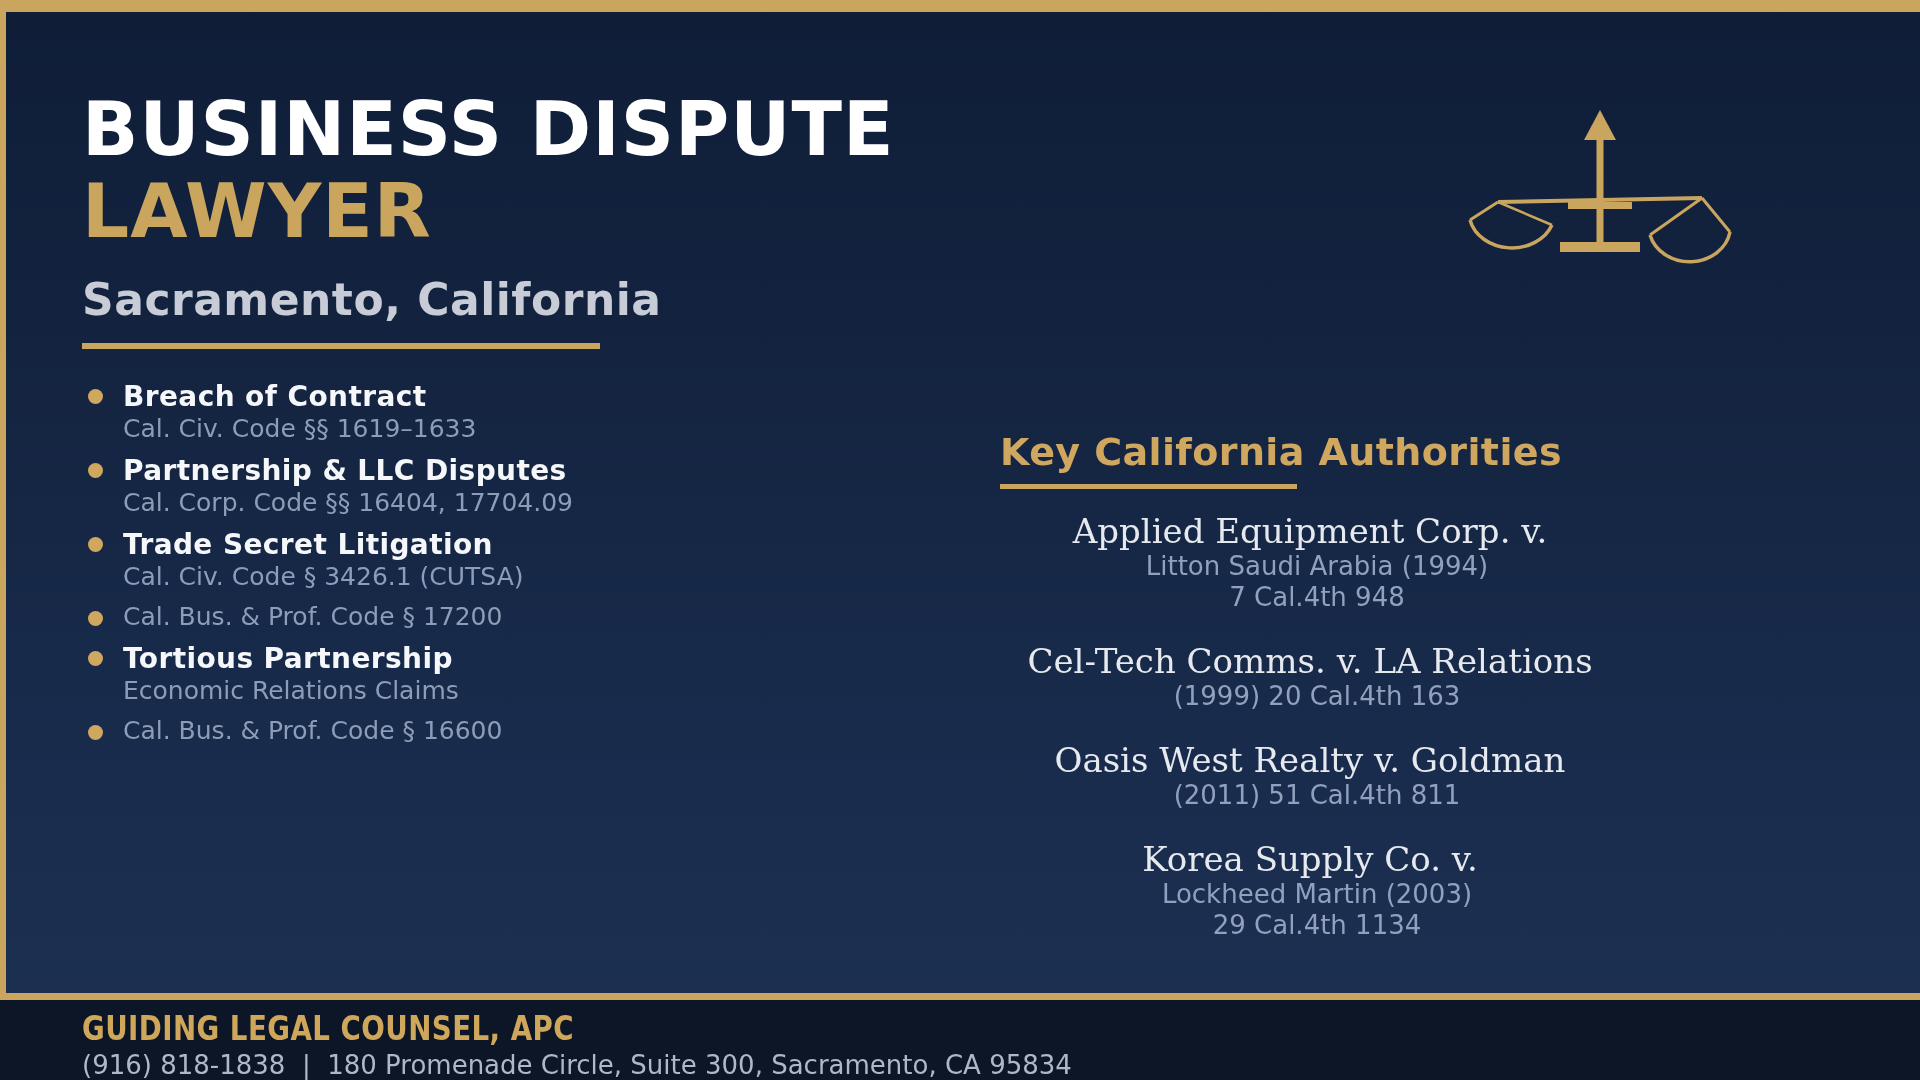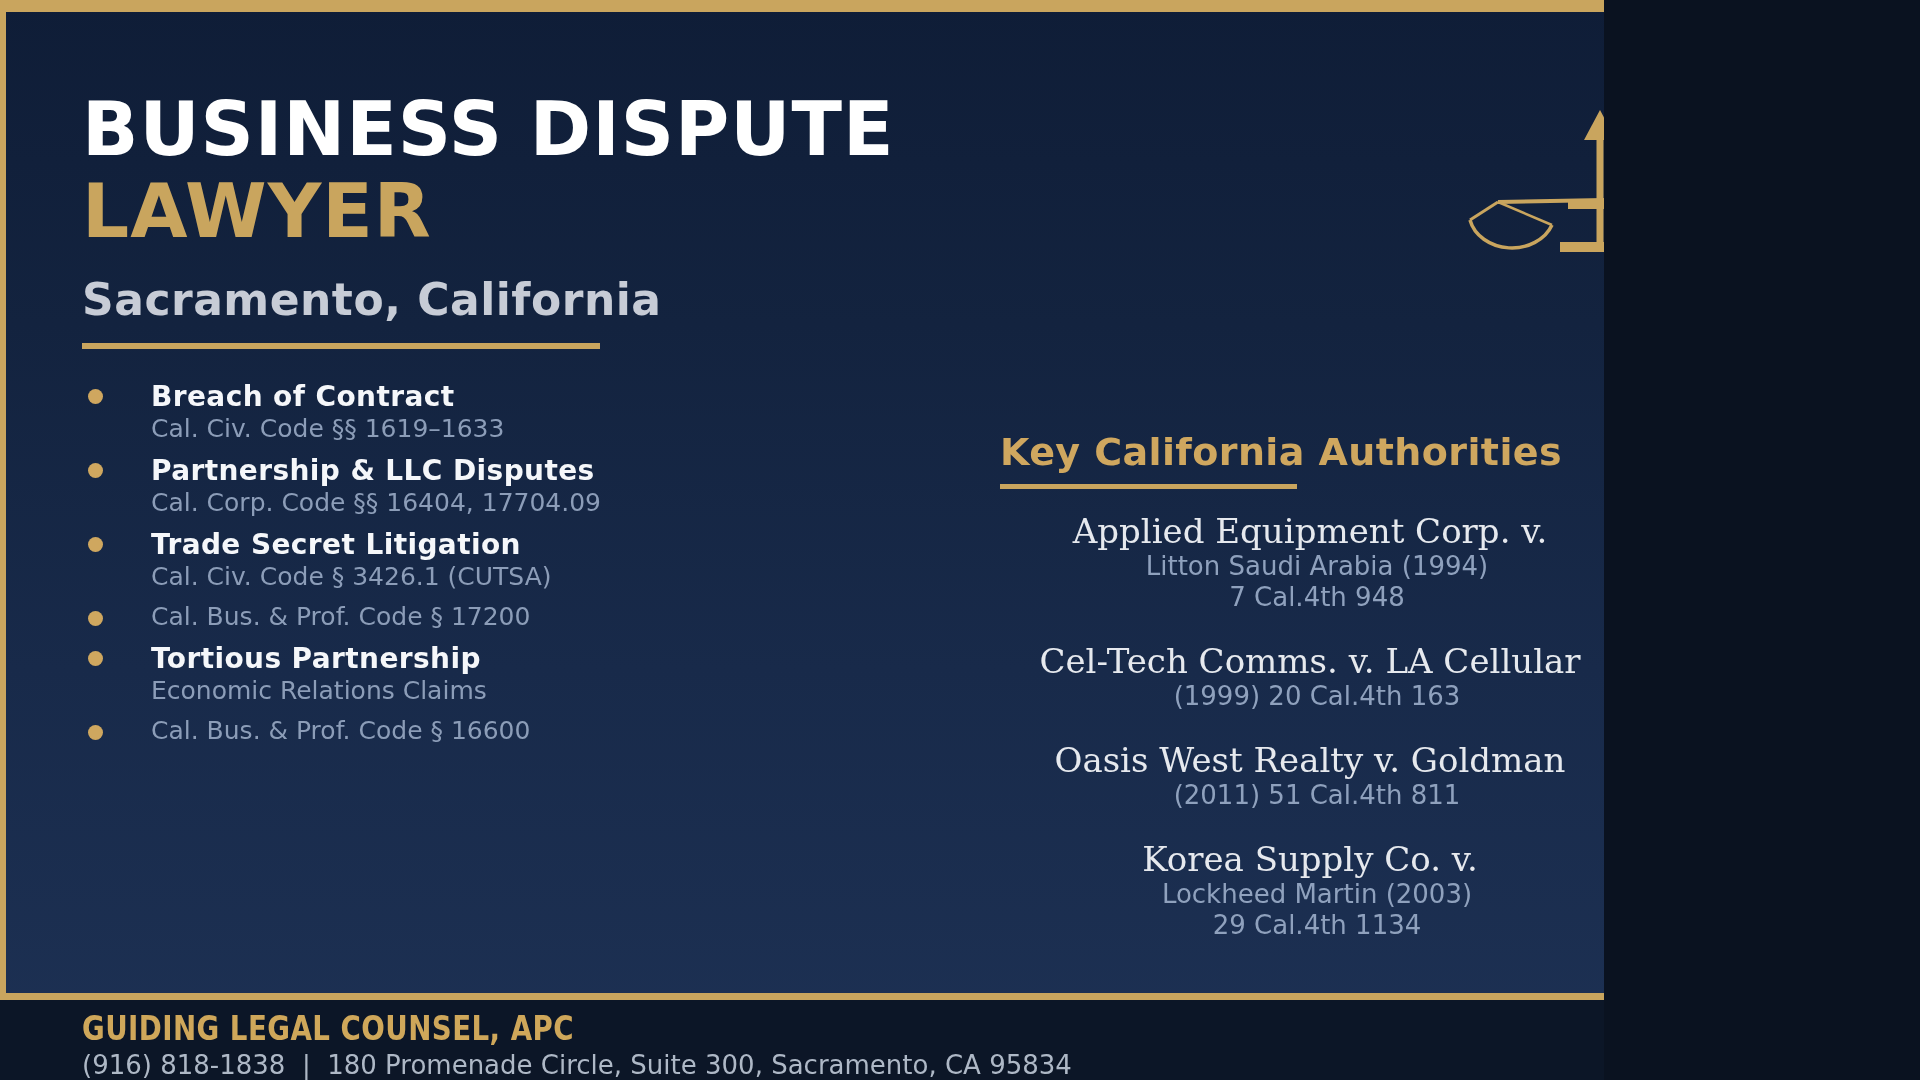--- a/index.html
+++ b/index.html
@@ -1,34 +1,34 @@
 <!DOCTYPE html>
 <html><head>
 <meta charset="utf-8">
 <style>
   html,body{margin:0;padding:0;background:#0a1220;}
   .canvas{
-    position:relative;width:1604px;height:1080px;overflow:hidden;
+    position:relative;width:1920px;height:1080px;overflow:hidden;
     background:linear-gradient(180deg,#0f1d37 0%,#13233f 30%,#182a4a 62%,#1d3154 100%);
     font-family:"DejaVu Sans","Liberation Sans",sans-serif;
   }
   
   .top-bar{position:absolute;top:0;left:0;width:100%;height:12px;background:#c9a55e;}
   .left-strip{position:absolute;top:0;left:0;width:6px;height:1000px;background:#c9a55e;}
   
   .header{position:absolute;left:82px;top:92px;}
   .title-line1{font-size:74px;font-weight:800;color:#ffffff;line-height:1.0;letter-spacing:1px;}
   .title-line2{font-size:74px;font-weight:800;color:#c9a55e;line-height:1.0;letter-spacing:1px;margin-top:8px;}
   .subtitle{font-size:44px;font-weight:700;color:#c7ccd6;margin-top:26px;letter-spacing:0.5px;}
   .subtitle-rule{width:518px;height:6px;background:#c9a55e;margin-top:18px;}
   
   .scales{position:absolute;left:1462px;top:102px;width:276px;height:172px;}
   
   .practice-list{position:absolute;left:88px;top:380px;width:640px;}
-  .practice-item{display:flex;align-items:flex-start;margin-bottom:10px;gap:28px;}
+  .practice-item{display:flex;align-items:flex-start;margin-bottom:10px;}
   .bullet{flex:0 0 15px;width:15px;height:15px;border-radius:50%;background:#cfa75f;margin-top:9px;margin-right:20px;}
   .pi-title{font-size:28px;font-weight:700;color:#f5f7fa;line-height:34px;letter-spacing:0.4px;}
   .pi-detail{font-size:25px;color:#8c9db8;line-height:30px;}
   
   .authorities{position:absolute;left:1000px;top:382px;width:620px;}
   .auth-heading{font-size:38px;font-weight:700;color:#cfa75f;letter-spacing:0.4px;margin-top:48px;}
   .auth-rule{width:297px;height:5px;background:#c9a55e;margin-top:10px;}
   .cases{margin-top:22px;text-align:center;}
   .case{margin-bottom:28px;}
   .case-name{font-family:"DejaVu Serif","Liberation Serif",serif;font-size:34px;color:#e6e9ee;line-height:40px;}
@@ -114,21 +114,21 @@
   <div class="authorities">
     <div class="auth-heading">Key California Authorities</div>
     <div class="auth-rule"></div>
     <div class="cases">
       <div class="case">
         <div class="case-name">Applied Equipment Corp. v.</div>
         <div class="case-detail">Litton Saudi Arabia (1994)</div>
         <div class="case-detail">7 Cal.4th 948</div>
       </div>
       <div class="case">
-        <div class="case-name">Cel-Tech Comms. v. LA Cellular</div>
+        <div class="case-name">Cel-Tech Comms. v. LA Relations</div>
         <div class="case-detail">(1999) 20 Cal.4th 163</div>
       </div>
       <div class="case">
         <div class="case-name">Oasis West Realty v. Goldman</div>
         <div class="case-detail">(2011) 51 Cal.4th 811</div>
       </div>
       <div class="case">
         <div class="case-name">Korea Supply Co. v.</div>
         <div class="case-detail">Lockheed Martin (2003)</div>
         <div class="case-detail">29 Cal.4th 1134</div>

